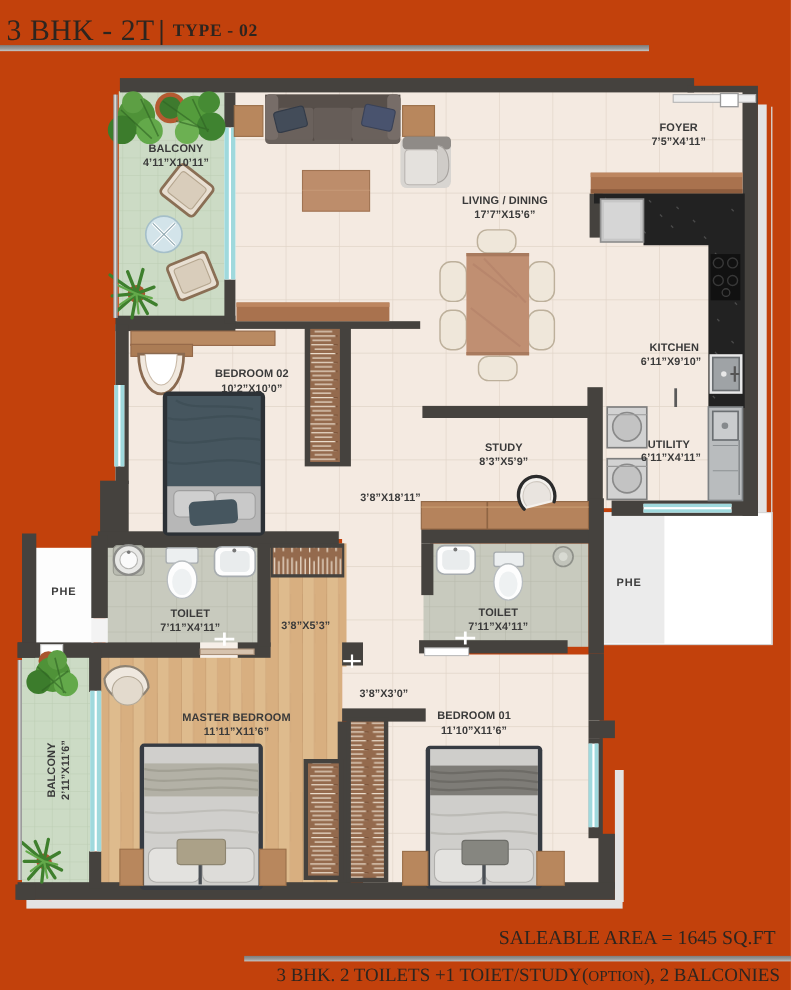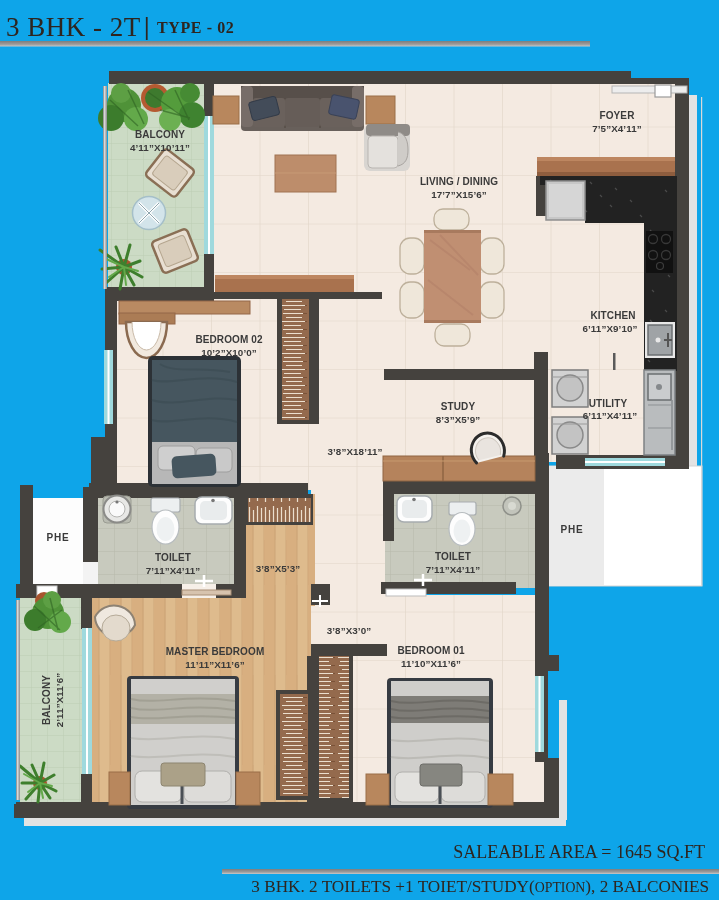--- a/index.html
+++ b/index.html
@@ -1,16 +1,16 @@
 <!DOCTYPE html>
 <html><head>
 <meta charset="utf-8">
 <style>
   html,body{margin:0;padding:0;background:#ffffff;}
-  .page{position:relative;width:719px;height:900px;background:#0ea5e9;overflow:hidden;font-family:"Liberation Sans",sans-serif;}
+  .page{position:relative;width:719px;height:900px;background:#c2410c;overflow:hidden;font-family:"Liberation Sans",sans-serif;}
   svg{position:absolute;left:0;top:0;}
   .lbl{font-family:"Liberation Sans",sans-serif;font-weight:bold;fill:#3a3a3a;}
 </style>
 </head>
 <body>
 <div class="page">
 <svg width="719" height="900" viewBox="0 0 719 900">
 <defs>
   <linearGradient id="bar" x1="0" y1="0" x2="0" y2="1">
     <stop offset="0" stop-color="#7d7d7d"></stop>

